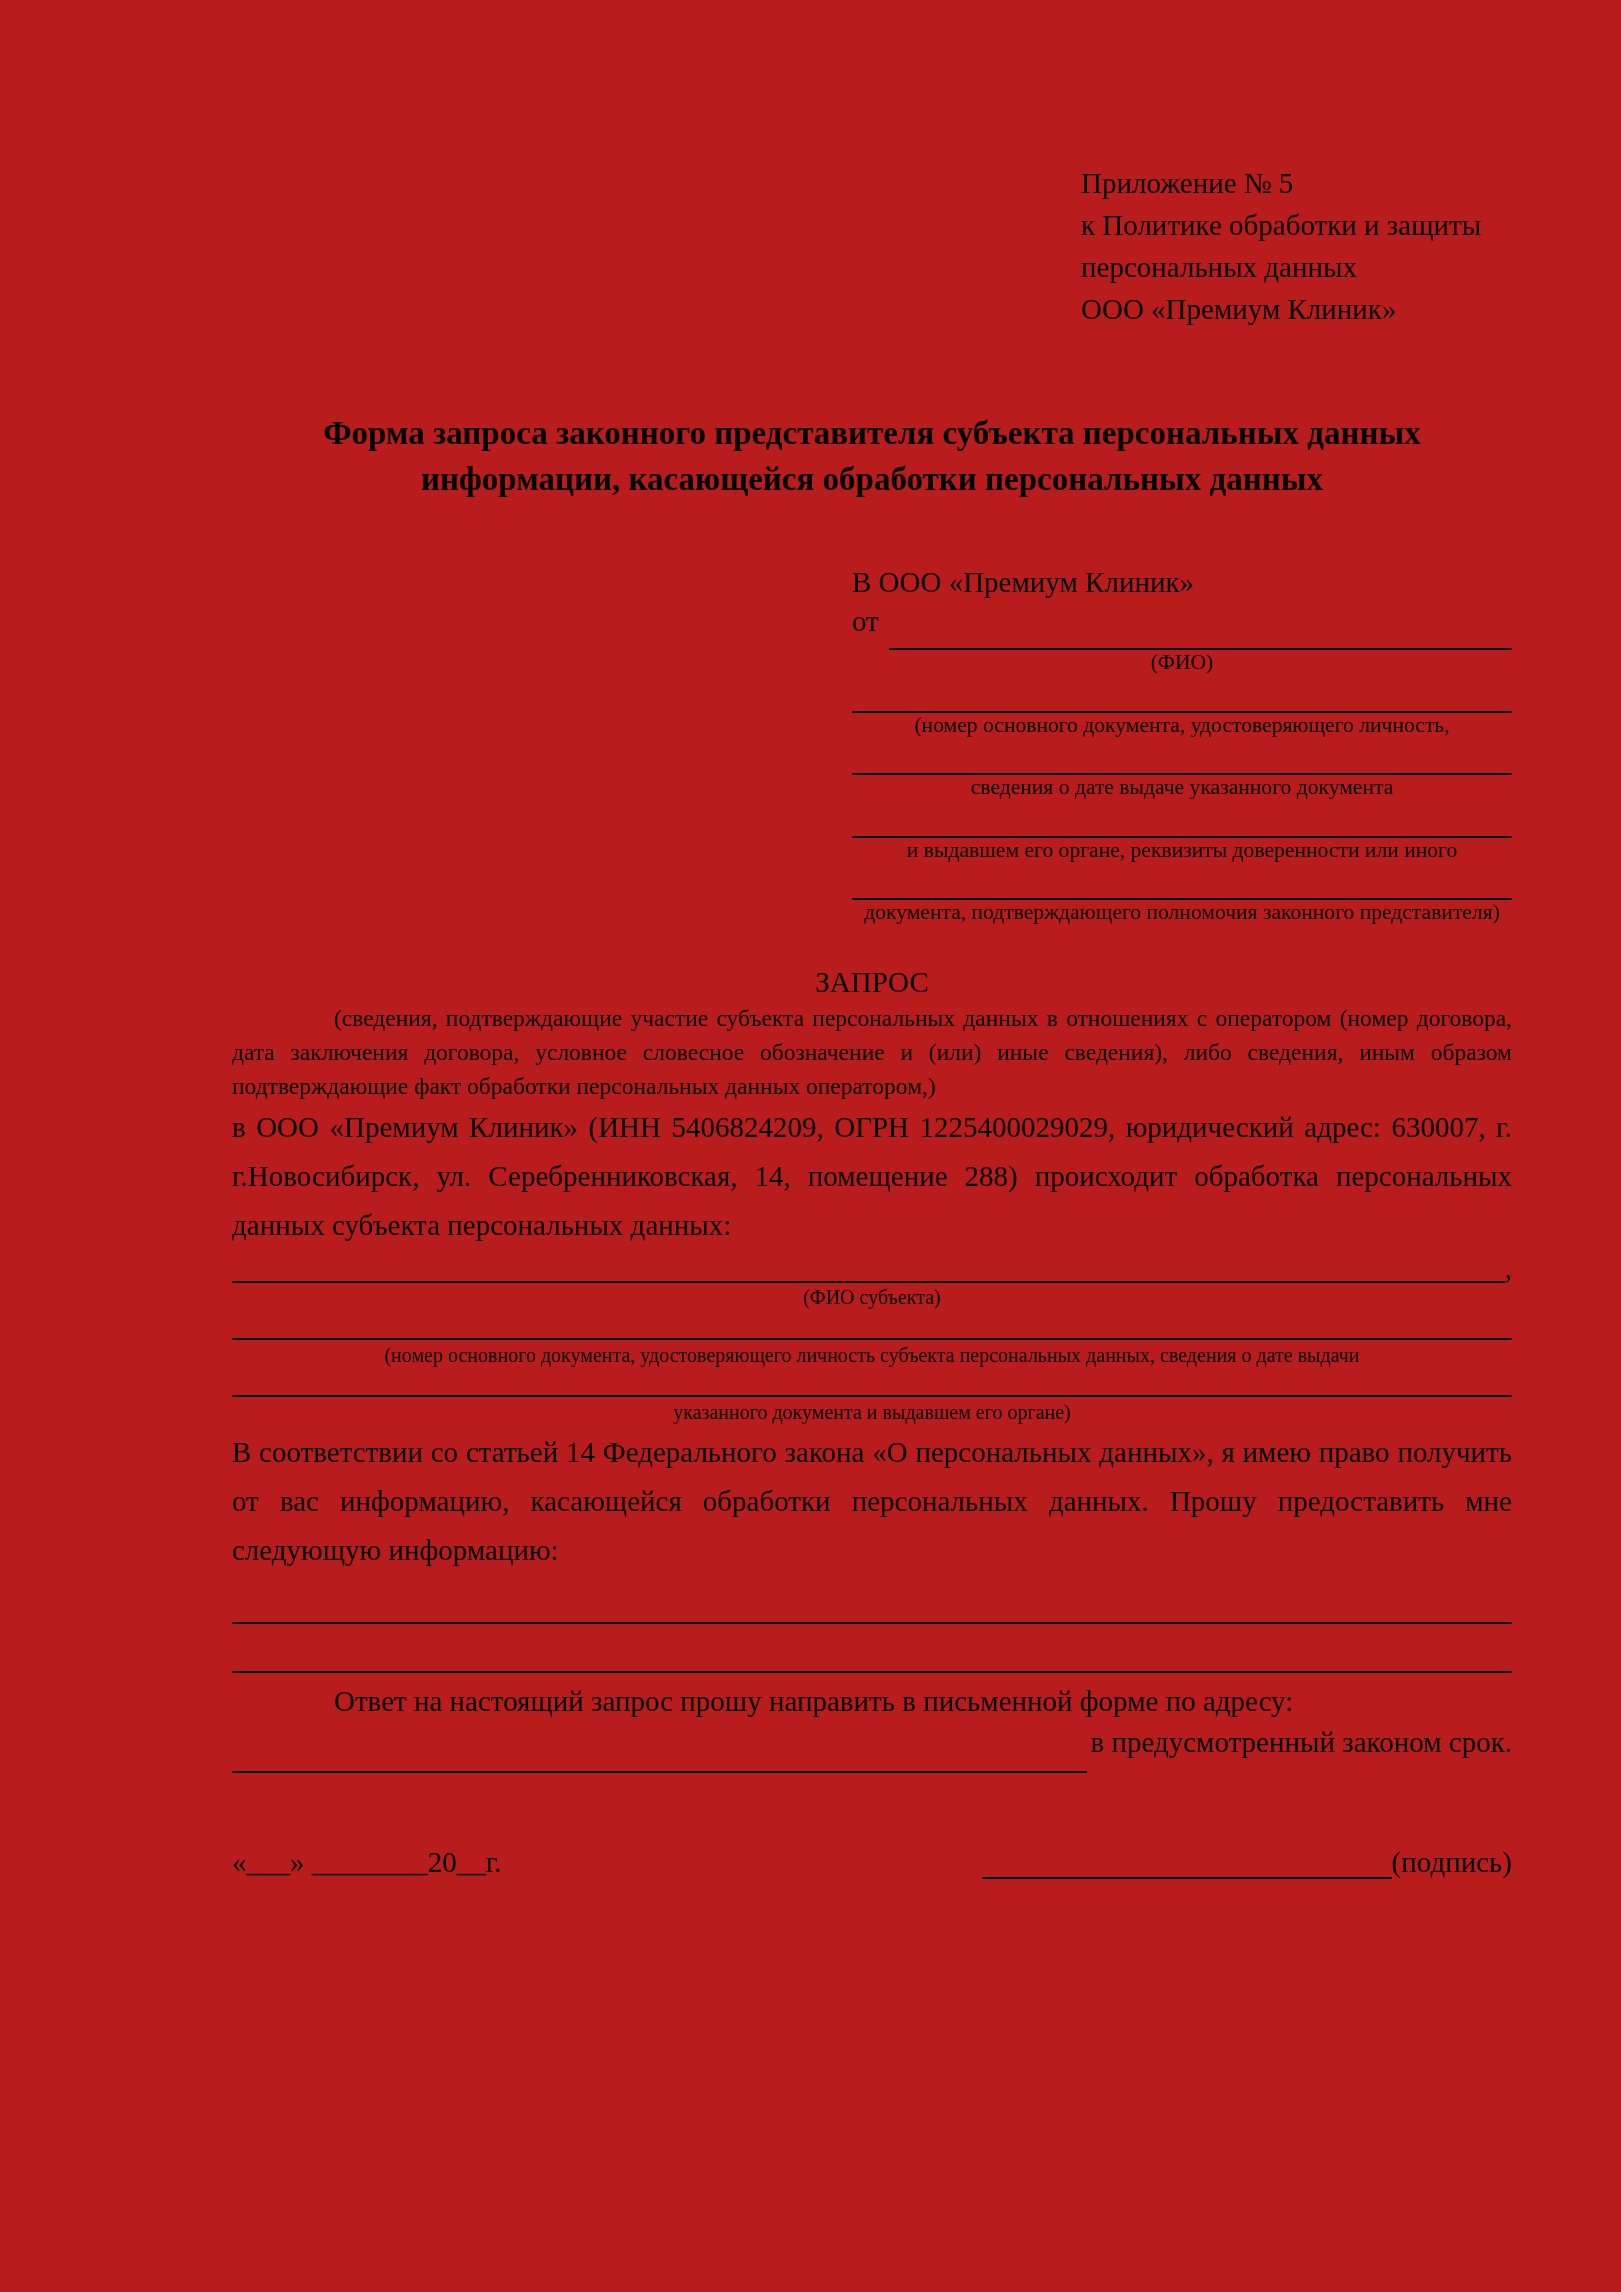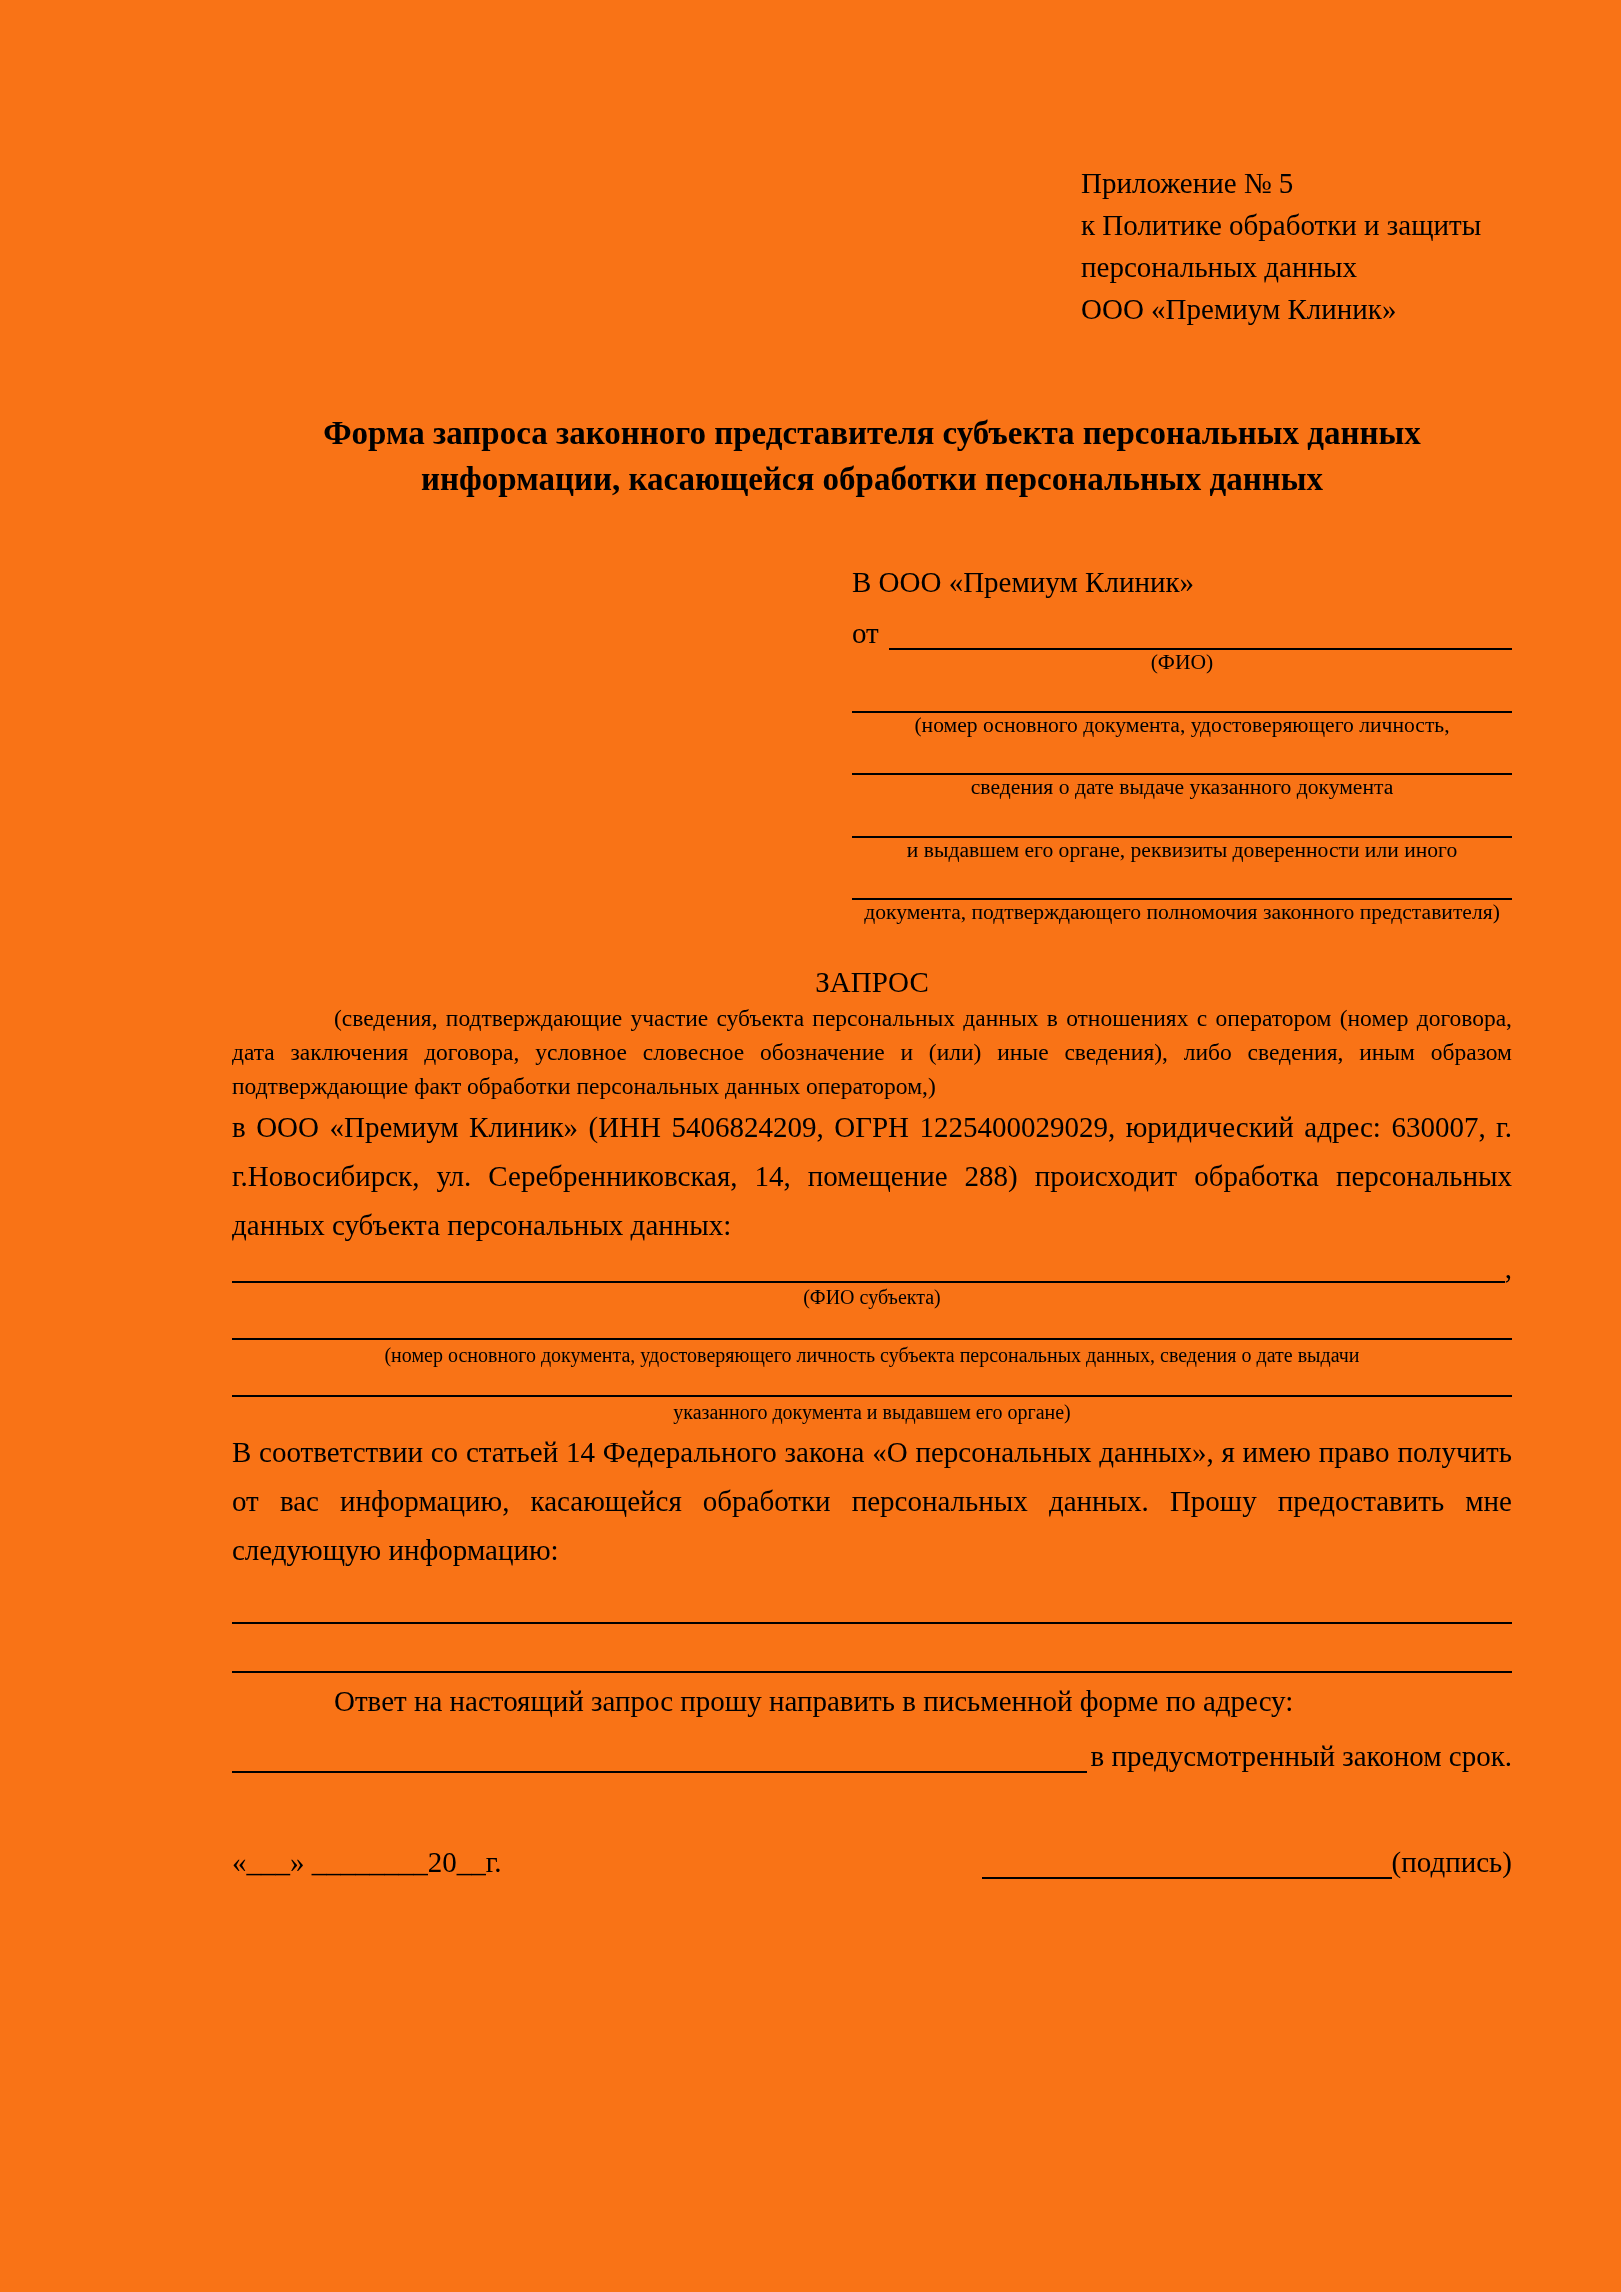--- a/index.html
+++ b/index.html
@@ -1,41 +1,41 @@
 <!DOCTYPE html>
 <html lang="ru"><head>
 <meta charset="utf-8">
 <style>
   * { margin:0; padding:0; box-sizing:border-box; }
   html,body { background:#e8e8e8; }
   .page {
     position:relative;
     width:1621px; height:2293px;
     margin:0 auto;
-    background:#f97316;
+    background:#b91c1c;
     color:#000000;
     font-family:"Liberation Serif","DejaVu Serif",serif;
     font-size:29px;
     padding:162px 109px 0 232px;
     overflow:hidden;
   }
   
   .annex { margin-left:849px; line-height:42px; }
   
   .doc-title {
     margin-top:80px;
     text-align:center;
     font-weight:bold;
     font-size:33px;
     line-height:46px;
   }
   
   .addressee { margin-top:58px; margin-left:620px; }
   .addr-to { line-height:45px; }
-  .flex-row { display:flex; align-items:flex-end; }
+  .flex-row { display:flex; }
   .addr-from { height:45px; }
   .fill-line { flex:1 1 auto; border-bottom:2.9px solid #000; margin-left:9.8px; }
   .cap { font-size:21.6px; line-height:25.5px; text-align:center; padding-top:0; }
   .addr-row .gap-line { height:37px; border-bottom:2.9px solid #000; }
   
   .request-heading { margin-top:38px; text-align:center; line-height:37px; }
   .accordance { margin-top:7.8px; height:43px; }
   .accordance .lead { margin-left:102px; white-space:nowrap; }
   .small-just {
     font-size:23.5px; line-height:34px;

